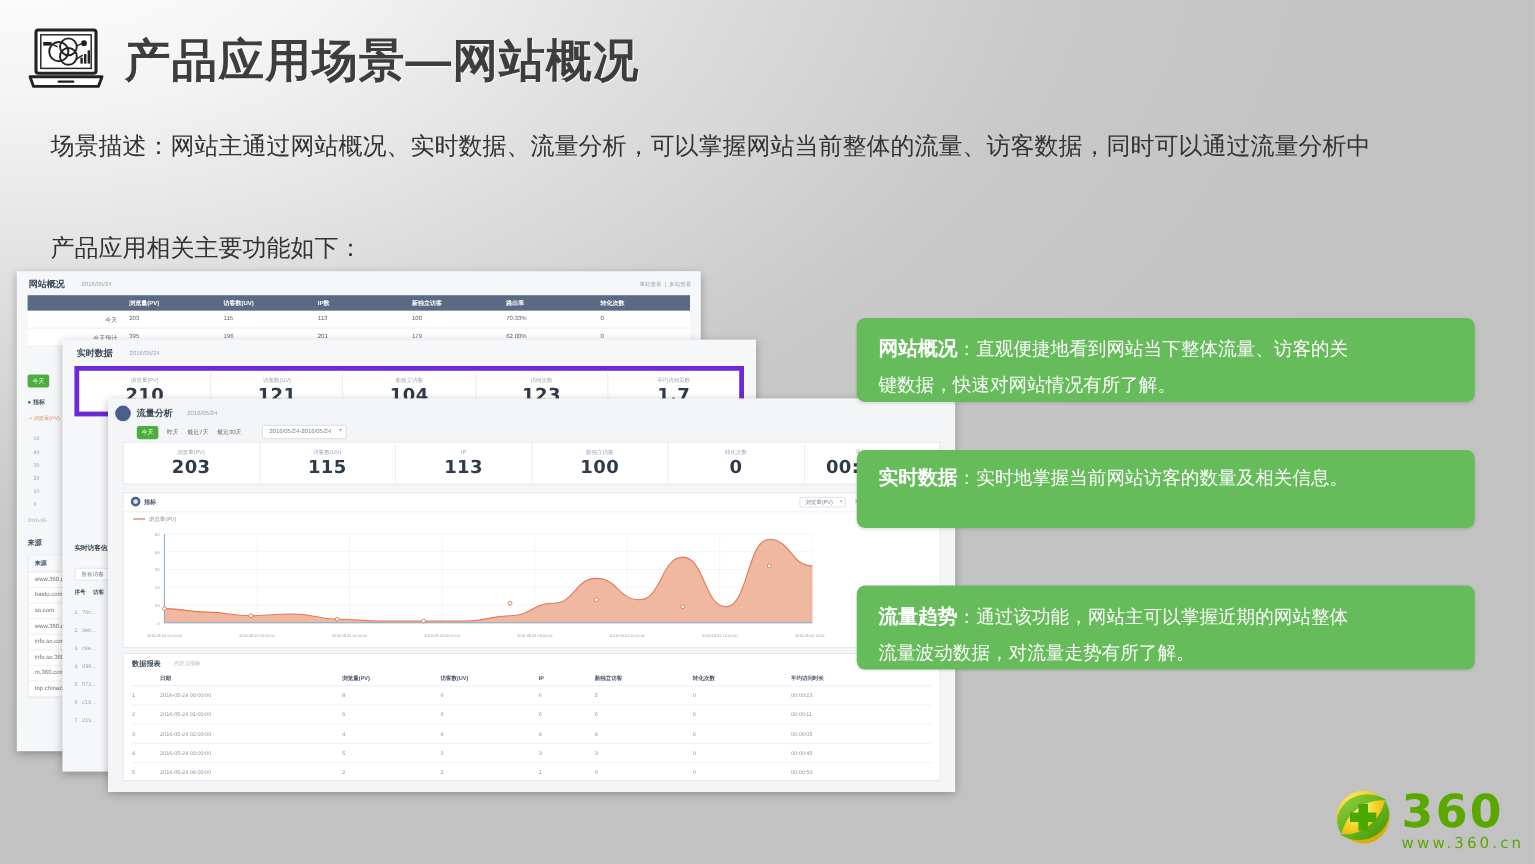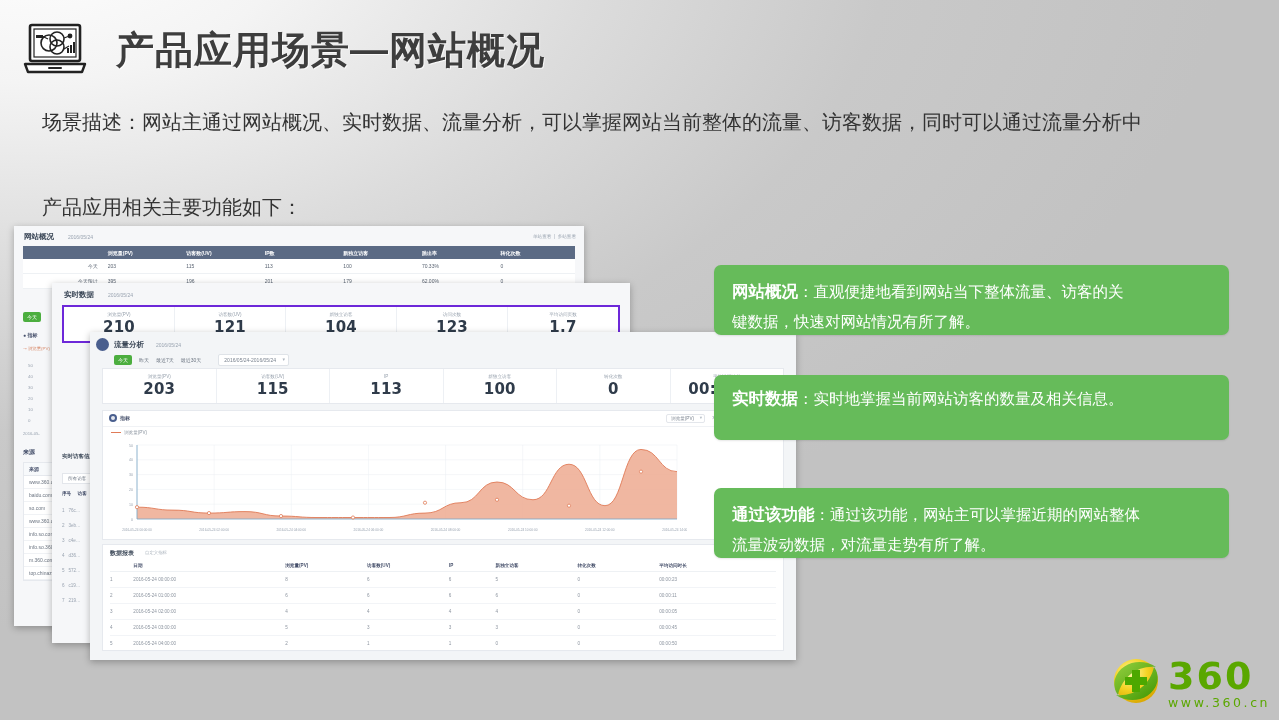--- a/index.html
+++ b/index.html
@@ -8,21 +8,21 @@
     font-family:"Liberation Sans","DejaVu Sans",sans-serif;
     background:#c9c9c9;
     position:relative;
   }
   #slide{
     position:absolute;inset:0;
     background:
       radial-gradient(1200px 700px at 2% -10%, #ffffff 0%, #f4f4f4 22%, #dcdcdc 48%, #c9c9c9 72%, #c2c2c2 100%);
   }
   
-  .hdr{position:absolute;left:20px;top:22px;display:flex;align-items:center;gap:12px;}
+  .hdr{position:absolute;left:20px;top:22px;display:flex;align-items:center;}
   .hdr-icon{width:70px;height:56px;display:block;}
   .hdr-title{
     margin-left:14px;font-size:38px;font-weight:bold;color:#3d3d3d;
     letter-spacing:1px;white-space:nowrap;
     text-shadow:1px 1px 0 rgba(255,255,255,.7);
   }
   
   .para{
     position:absolute;color:#333;font-size:20px;line-height:34px;
     white-space:nowrap;
@@ -78,21 +78,21 @@
   .srcbox{position:absolute;left:9px;width:120px;background:#fff;border:1px solid #e6e9ee;}
   .srcrow{font-size:5px;color:#6b7480;padding:3px 5px;border-bottom:1px solid #f0f2f5;
           white-space:nowrap;overflow:hidden;}
   .srchd{font-size:5px;color:#46506b;font-weight:bold;padding:3px 5px;background:#f7f9fb;
          border-bottom:1px solid #e6e9ee;}
 
   
   .p2head{position:absolute;left:12px;top:7px;font-size:7.5px;}
   .p2date{position:absolute;left:56px;top:9px;font-size:5px;color:#9aa4b1;}
   .p2stats{position:absolute;left:10px;top:22px;right:10px;height:34px;
-           background:#fff;border:2px solid #6d28d9;display:flex;}
+           background:#fff;border:4px solid #6d28d9;display:flex;}
   .p2cell{flex:1;display:flex;flex-direction:column;align-items:center;justify-content:center;
           border-right:1px solid #edf0f4;}
   .p2cell:last-child{border-right:none;}
   .p2lab{font-size:4.6px;color:#98a2ae;margin-bottom:1px;}
   .p2val{font-size:15px;color:#2f3b4a;font-weight:bold;letter-spacing:.3px;
          font-family:"DejaVu Sans",sans-serif;}
 
   
   .p3head{position:absolute;left:14px;top:8px;font-size:7.5px;}
   .p3date{position:absolute;left:58px;top:10px;font-size:5px;color:#9aa4b1;}
@@ -447,21 +447,21 @@
     <span>键数据，快速对网站情况有所了解。</span>
   </div>
 
   <div class="callout" id="co2">
     <div>
       <b>实时数据</b><span>：</span><span>实时地掌握当前网站访客的数量及相关信息。</span>
     </div>
   </div>
 
   <div class="callout" id="co3">
-    <b>通过该功能</b><span>：</span><span>通过该功能，网站主可以掌握近期的网站整体</span><br>
+    <b>流量趋势</b><span>：</span><span>通过该功能，网站主可以掌握近期的网站整体</span><br>
     <span>流量波动数据，对流量走势有所了解。</span>
   </div>
 
   <div class="logo">
     <span>
       <svg class="logo-ball" viewBox="0 0 52 52">
         <defs>
           <radialGradient id="gball" cx="38%" cy="32%" r="72%">
             <stop offset="0%" stop-color="#fff9a8"></stop>
             <stop offset="52%" stop-color="#f5d324"></stop>

